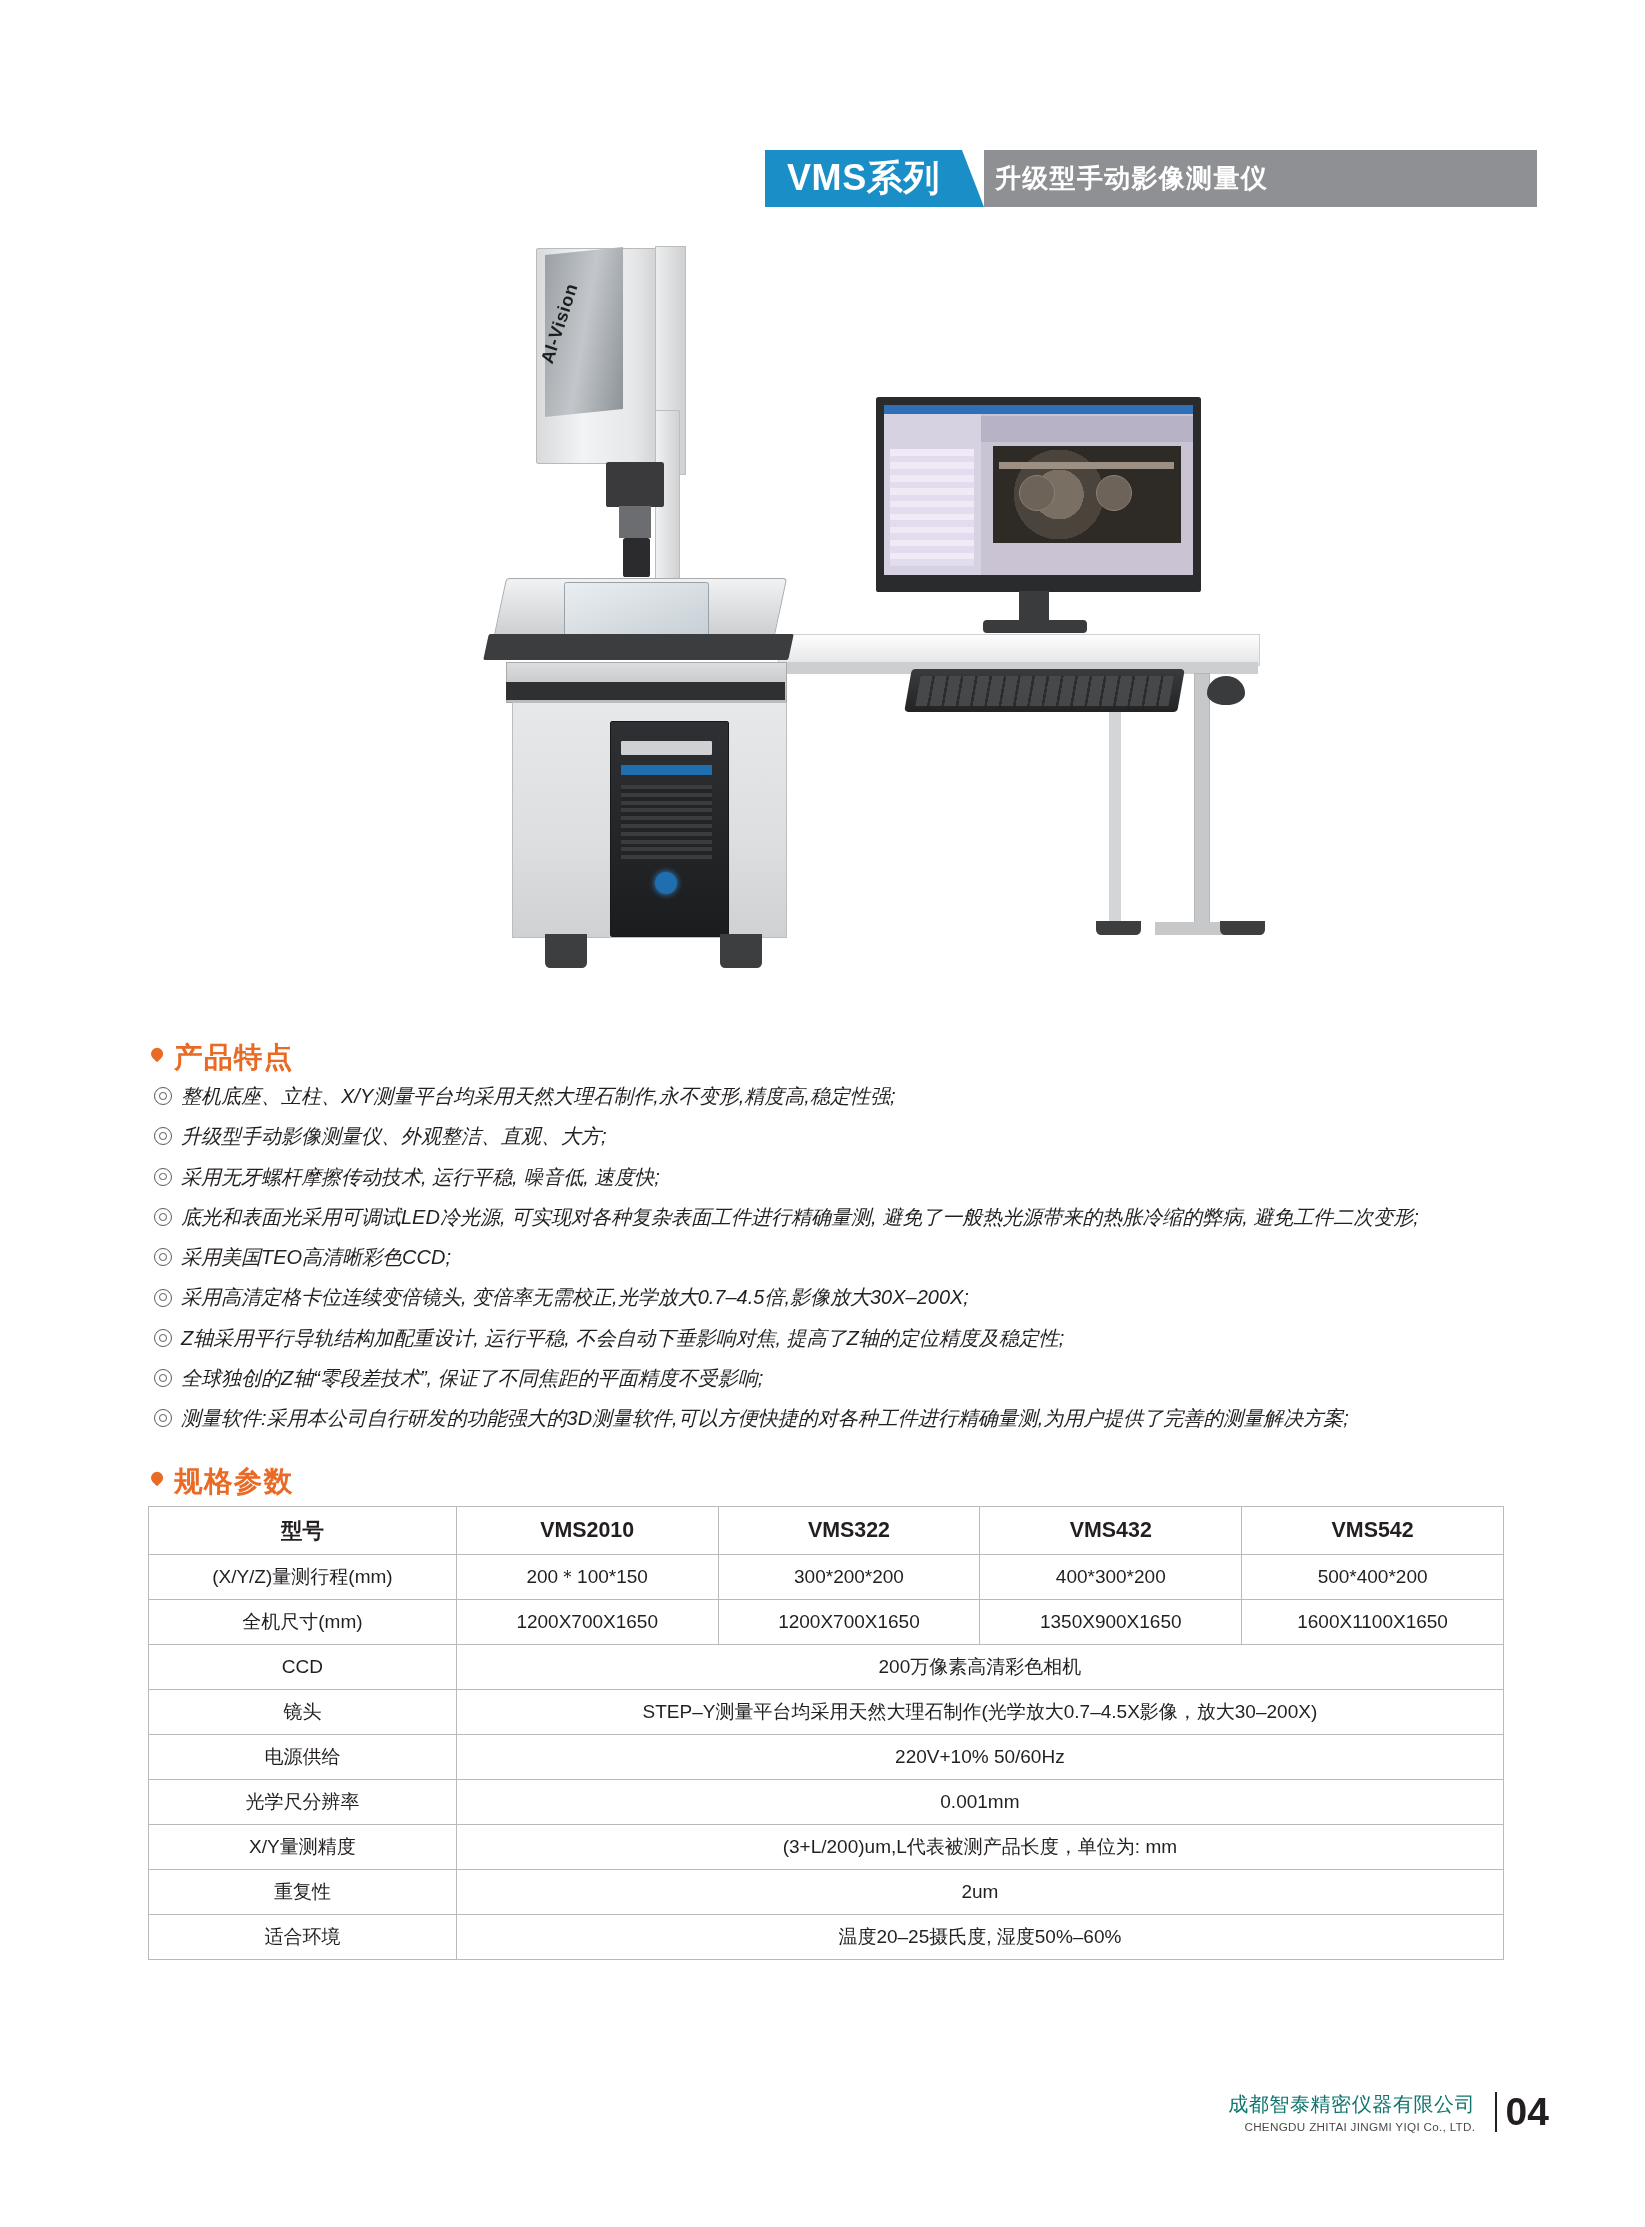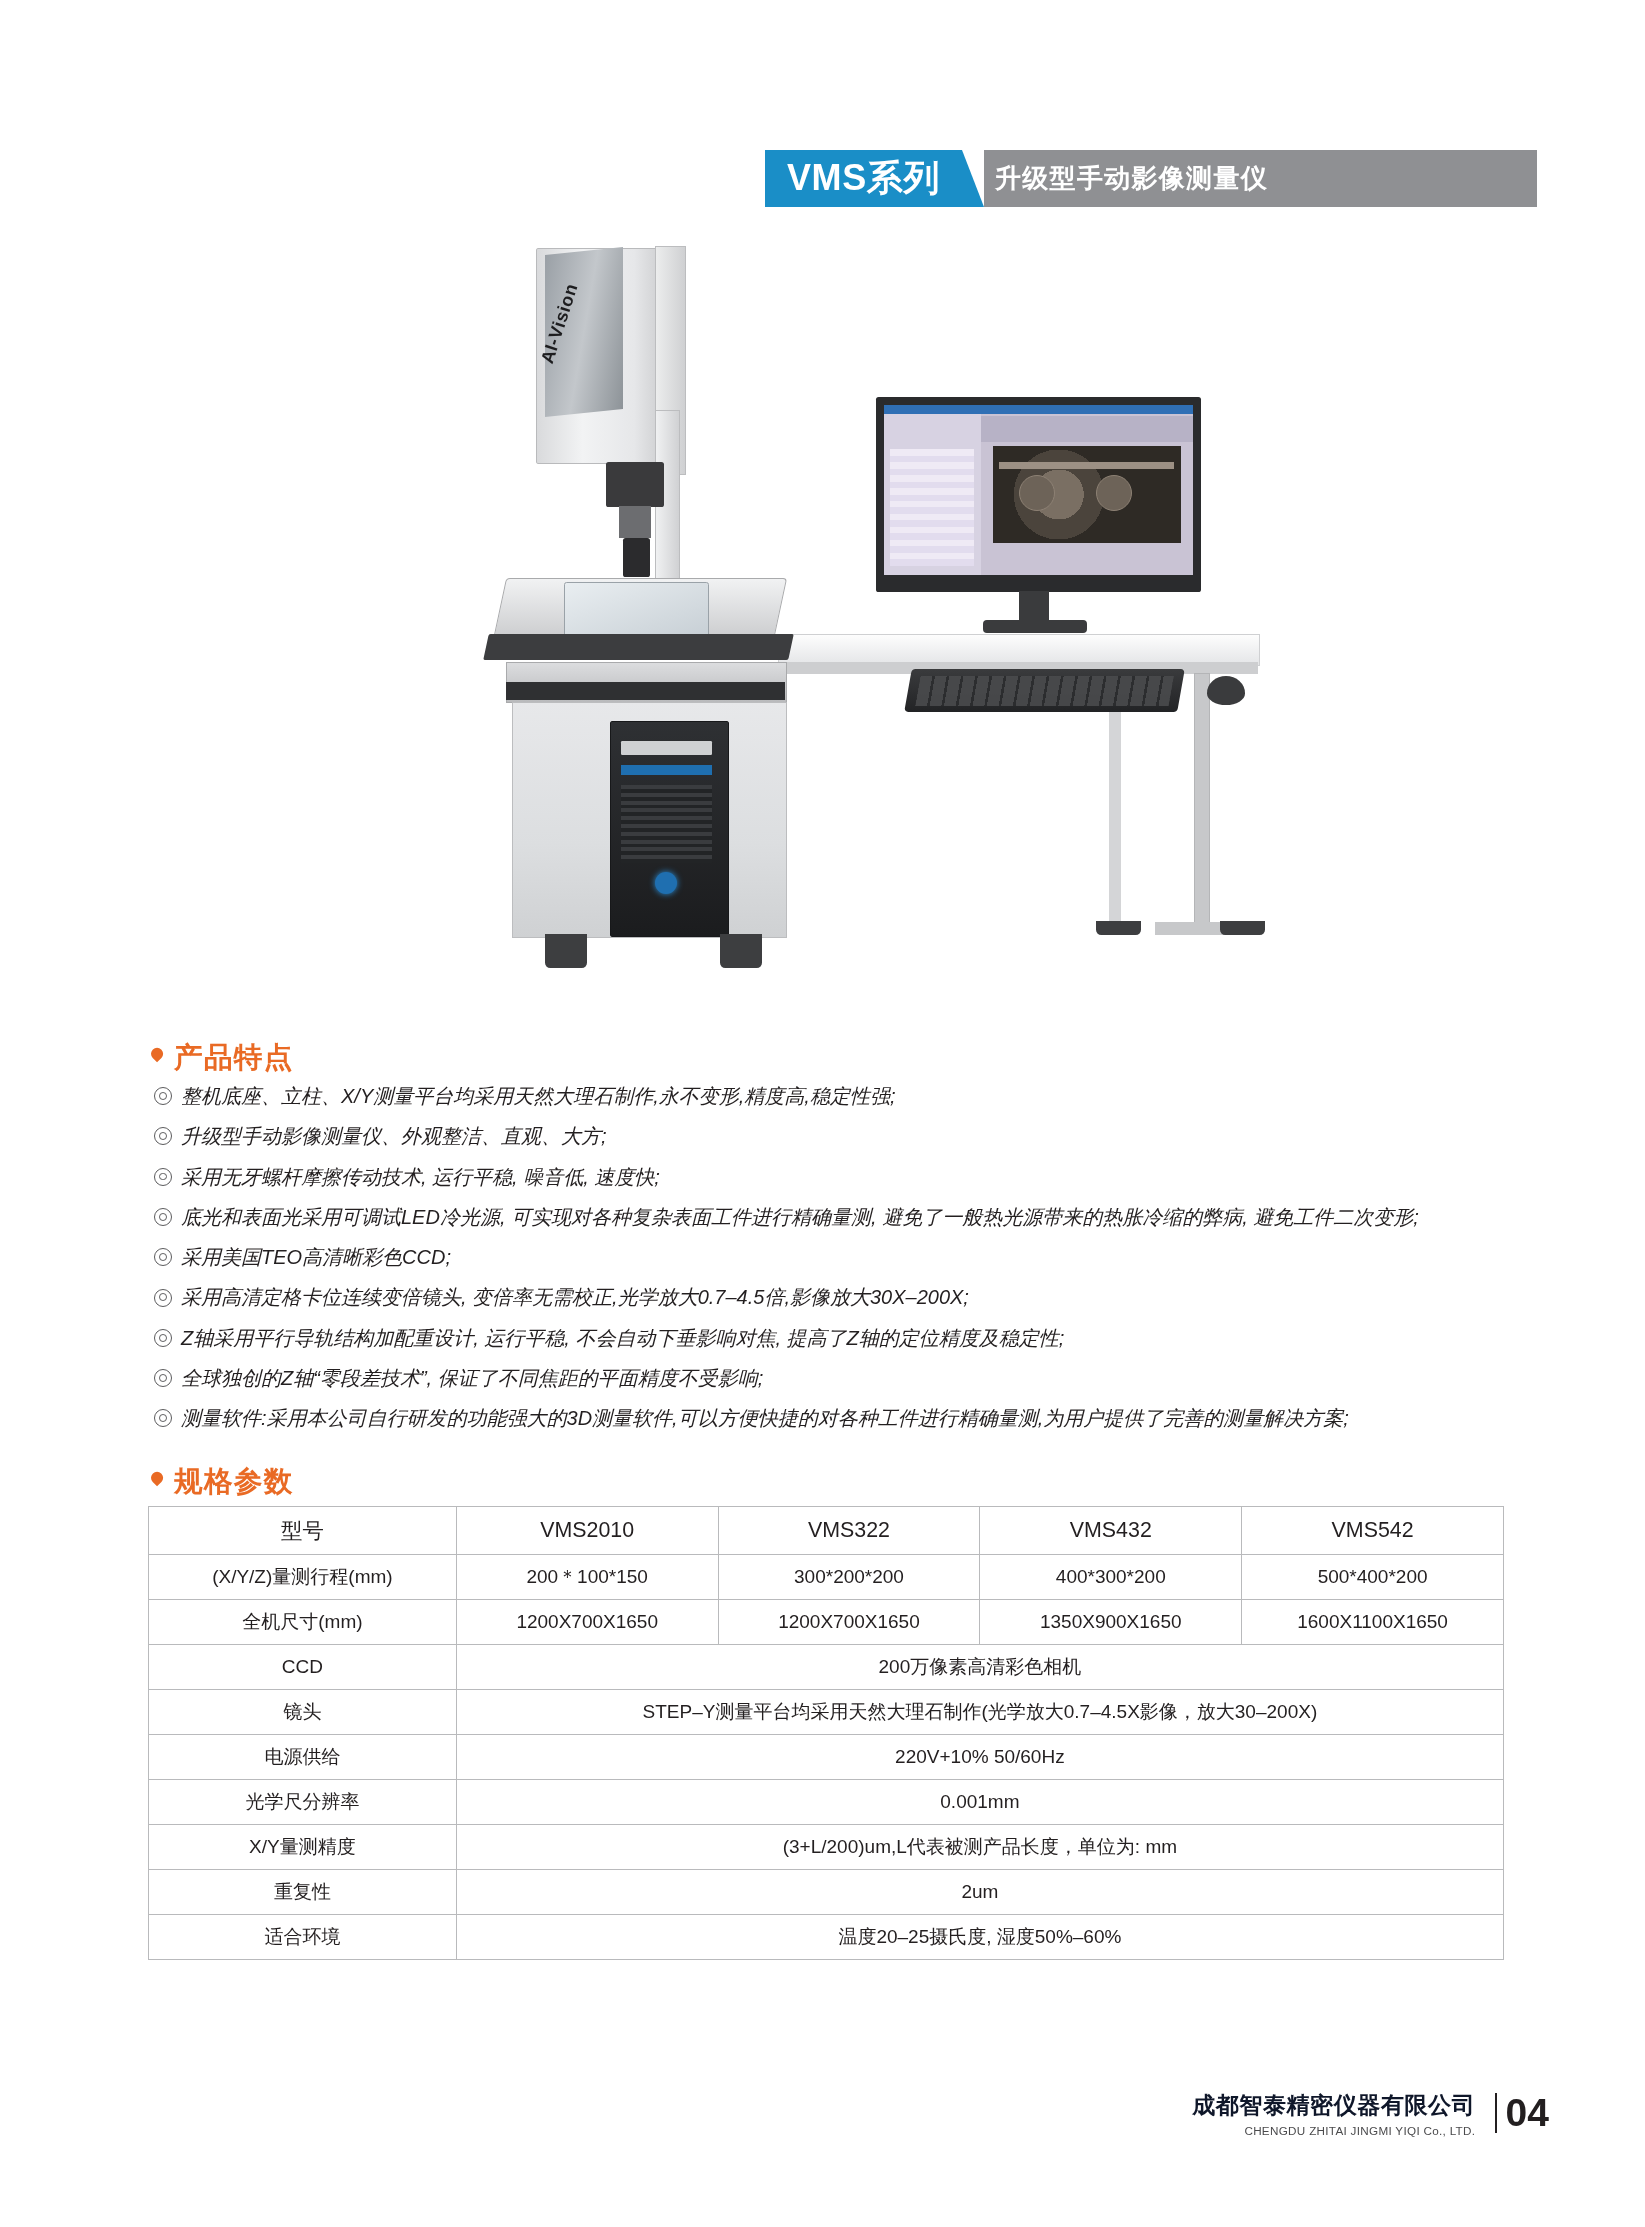--- a/index.html
+++ b/index.html
@@ -119,29 +119,29 @@
   .spec-wrap{position:absolute;left:148px;top:1486px;width:1356px;}
   table.spec{border-collapse:collapse;width:1356px;table-layout:fixed;}
   table.spec td,table.spec th{
     border:0.6px solid #b9babc;
     text-align:center;
     font-size:19px;
     color:#231f20;
     padding:9px 3.9px;
     font-weight:normal;
   }
-  table.spec tr.head td{font-weight:normal;font-size:21.4px;background:#ffffff;}
+  table.spec tr.head td{font-weight:bold;font-size:21.4px;background:#ffffff;}
   table.spec td.lbl{width:299px;}
   .note{position:absolute;left:148px;top:1920px;width:1363px;font-size:19.5px;line-height:32px;color:#231f20;}
   .note .l2{padding-left:71px;display:block;}
 
   
   .footer{position:absolute;right:97px;top:2070px;display:flex;align-items:center;}
   .f-texts{text-align:right;margin-right:10.4px;}
-  .f-cn{font-size:23px;font-weight:bold;color:#0f172a;letter-spacing:0.6px;}
+  .f-cn{font-size:20px;font-weight:normal;color:#0f766e;letter-spacing:0.6px;}
   .f-en{font-size:11.7px;color:#4a4a4c;letter-spacing:0.3px;margin-top:2.6px;}
   .f-bar{width:1.9px;height:40px;background:#231f20;margin:0 9px;}
   .f-num{font-size:39px;font-weight:bold;color:#231f20;}
 </style>
 </head>
 <body>
 
 <div class="page">
 
   <div class="banner">

